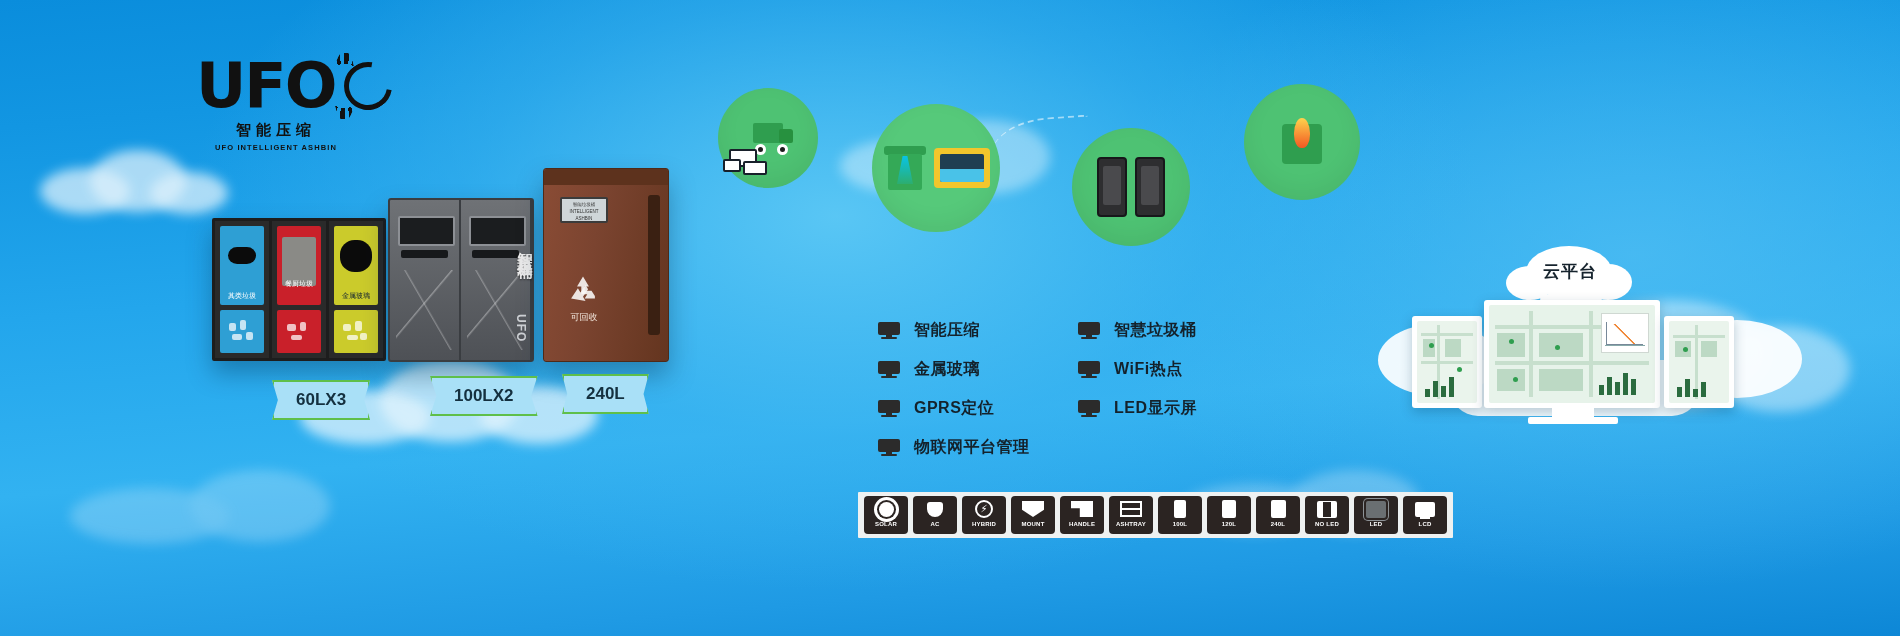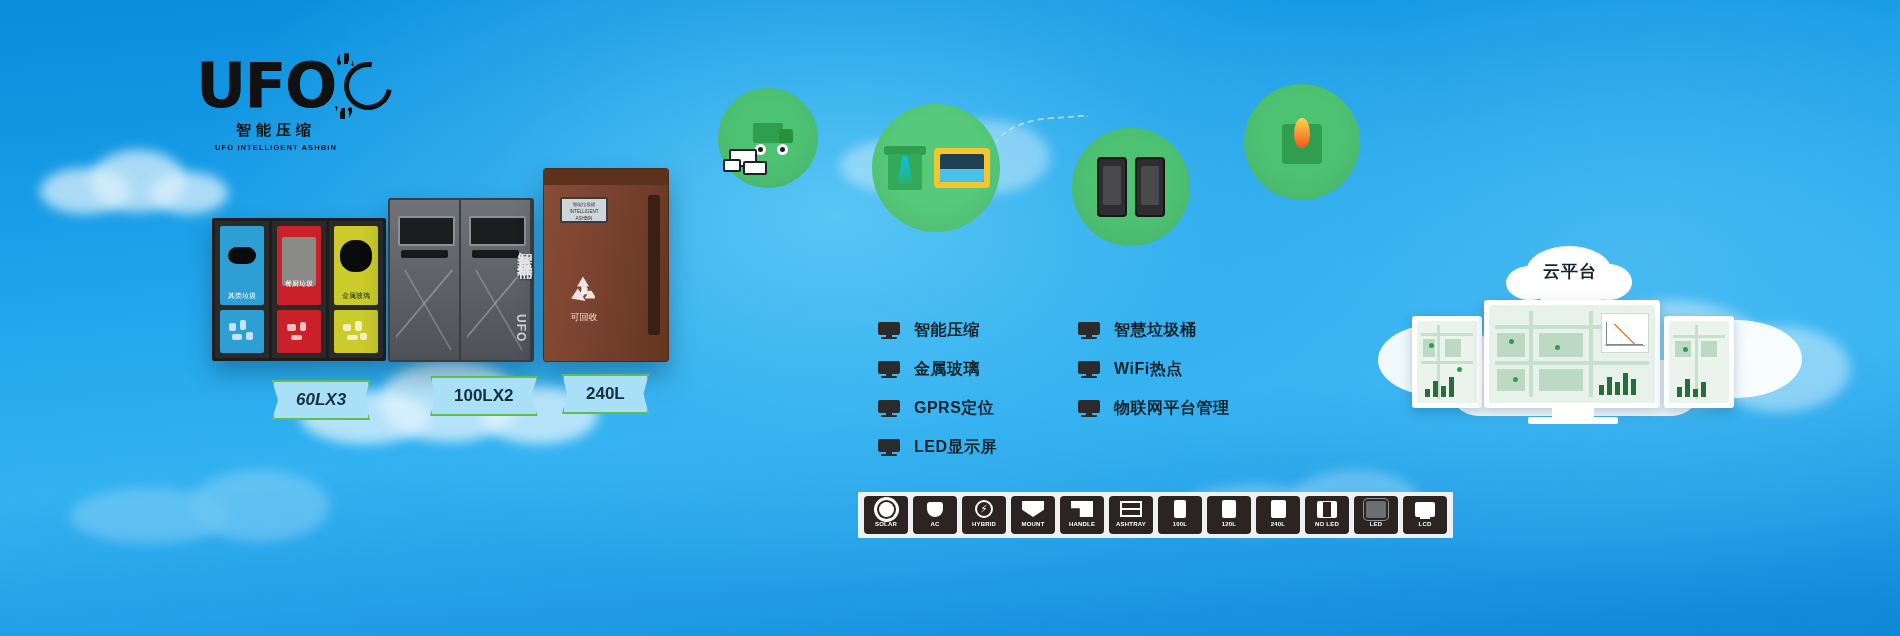--- a/index.html
+++ b/index.html
@@ -80,21 +80,21 @@
   #bin1 .lcd{position:absolute;left:16px;top:28px;width:48px;height:26px;background:#cfd6d9;border:2px solid #3b3b3b;
      border-radius:2px;font-size:4.5px;color:#333;text-align:center;line-height:1.5;padding-top:3px;box-sizing:border-box;}
   #bin1 .strip{position:absolute;right:8px;top:26px;width:12px;bottom:26px;background:#3a2012;border-radius:3px;}
   #bin1 .recy{position:absolute;left:22px;top:104px;width:34px;height:34px;opacity:.95;}
   #bin1 .rtxt{position:absolute;left:16px;top:142px;width:48px;text-align:center;font-size:9px;color:#f3e7dd;}
 
   
   .tag{position:absolute;height:36px;line-height:36px;padding:0 22px;color:#14303f;font-weight:bold;font-size:17px;
     background:#a9e0f7;border:2px solid #5fbf4a;text-align:center;
     clip-path:polygon(0 0,100% 0,94% 50%,100% 100%,0 100%,6% 50%);}
-  #tag1{left:272px;top:380px;font-style:italic;} #tag2{left:430px;top:376px;} #tag3{left:562px;top:374px;}
+  #tag1{left:272px;top:380px;} #tag2{left:430px;top:376px;} #tag3{left:562px;top:374px;}
 
   
   .gcircle{position:absolute;border-radius:50%;background:#4ec273;
      box-shadow:inset 0 -8px 22px rgba(0,0,0,.06);}
   #g1{left:718px;top:88px;width:100px;height:100px;}
   #g2{left:872px;top:104px;width:128px;height:128px;background:#56c97a;}
   #g3{left:1072px;top:128px;width:118px;height:118px;}
   #g4{left:1244px;top:84px;width:116px;height:116px;}
   .gart{position:absolute;inset:0;display:flex;align-items:center;justify-content:center;}
   .truck{position:relative;width:58px;height:34px;}
@@ -403,29 +403,29 @@
           <span class="bs"></span>
         </span>
       <span class="txt">GPRS定位</span>
       </div>
     <div class="feat">
       <span class="monicon">
           <span class="sc"></span>
           <span class="st"></span>
           <span class="bs"></span>
         </span>
+      <span class="txt">LED显示屏</span>
+      </div>
+    <div class="feat">
+      <span class="monicon">
+          <span class="sc"></span>
+          <span class="st"></span>
+          <span class="bs"></span>
+        </span>
       <span class="txt">物联网平台管理</span>
-      </div>
-    <div class="feat">
-      <span class="monicon">
-          <span class="sc"></span>
-          <span class="st"></span>
-          <span class="bs"></span>
-        </span>
-      <span class="txt">LED显示屏</span>
       </div>
   </div>
 
   <div id="strip">
     <div class="opt">
         <span class="glyph">
           <span class="g-sun"></span>
         </span>
         <span class="cap">SOLAR</span>
       </div>

